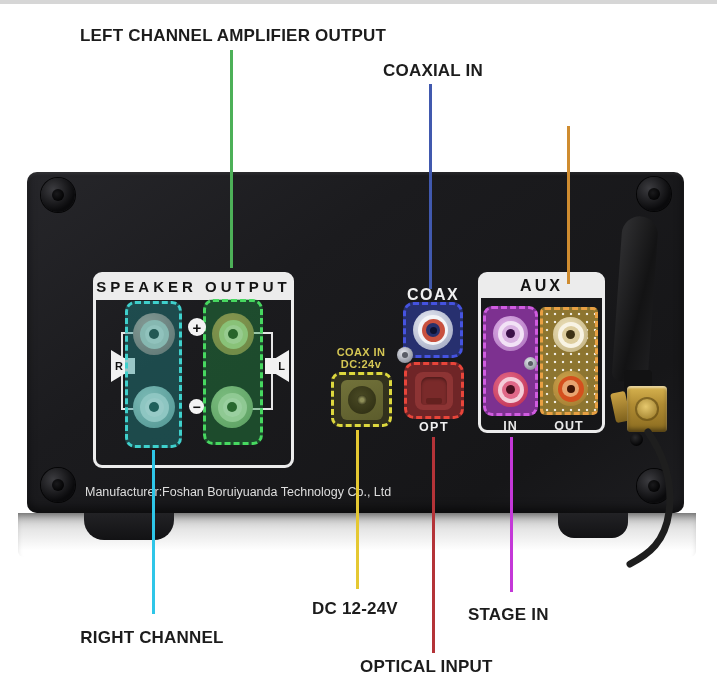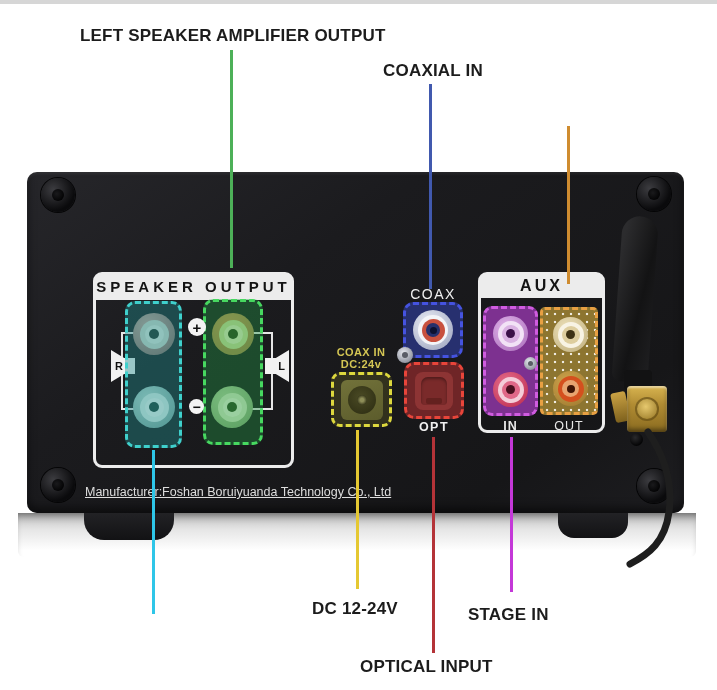--- a/index.html
+++ b/index.html
@@ -84,21 +84,21 @@
   .power-text{left:300px;top:174px;width:68px;color:#d4c654;font-size:11px;font-weight:700;line-height:12px;text-align:center;letter-spacing:.4px;}
   .power-box{left:304px;top:200px;width:61px;height:55px;border:3px dashed #ddd83e;border-radius:9px;box-sizing:border-box;
              background:rgba(120,115,35,.28);display:flex;align-items:center;justify-content:center;}
   .dc-jack{width:42px;height:40px;background:linear-gradient(160deg,#72723a,#5c5c2c);border-radius:6px;
            display:flex;align-items:center;justify-content:center;}
   .dc-ring{width:28px;height:28px;border-radius:50%;background:radial-gradient(circle at 45% 40%,#4a4a24,#333316 75%);
            display:flex;align-items:center;justify-content:center;}
   .dc-pin{width:10px;height:10px;border-radius:50%;background:radial-gradient(circle,#8e8e58 25%,#3a3a1c 70%);}
 
   
-  .coax-label{left:376px;top:114px;width:60px;text-align:center;color:#f0f0f0;font-size:14px;font-weight:400;letter-spacing:1.5px;}
+  .coax-label{left:376px;top:114px;width:60px;text-align:center;color:#f0f0f0;font-size:16px;font-weight:700;letter-spacing:1.5px;}
   .coax-box{left:376px;top:130px;width:60px;height:56px;border:3px dashed #4553e0;border-radius:10px;box-sizing:border-box;
             background:#27306f;display:flex;align-items:center;justify-content:center;}
   .jack{border-radius:50%;display:flex;align-items:center;justify-content:center;}
   .coax-rca{width:40px;height:40px;background:radial-gradient(circle at 40% 35%,#eef0f8,#a7aec6 80%);}
   .coax-rca .j2{width:30px;height:30px;background:#f3f4f8;}
   .coax-rca .j3{width:23px;height:23px;background:#c8503e;}
   .coax-rca .j4{width:14px;height:14px;background:#25306b;}
   .coax-rca .jh{width:7px;height:7px;background:#0c1130;}
   .screw-sm{border-radius:50%;background:radial-gradient(circle at 40% 35%,#e6e8ee,#8f939e 75%);}
   .screw-sm::after{content:"";position:absolute;border-radius:50%;background:#5a5d66;}
@@ -133,25 +133,25 @@
   .aux-out .rca-top .j2{width:26px;height:26px;background:#f8f3e4;}
   .aux-out .rca-top .j3{width:18px;height:18px;background:#ddcd9e;}
   .aux-out .rca-top .jh{width:9px;height:9px;background:#3e3214;}
   .aux-out .rca-bot{left:10px;top:61px;background:radial-gradient(circle at 40% 35%,#d0a64e,#a57f33 80%);}
   .aux-out .rca-bot .j2{width:26px;height:26px;background:#d4501e;}
   .aux-out .rca-bot .j3{width:17px;height:17px;background:#e8a470;}
   .aux-out .rca-bot .jh{width:8px;height:8px;background:#401505;}
   .screw-aux{left:497px;top:185px;width:13px;height:13px;}
   .screw-aux::after{left:4px;top:4px;width:5px;height:5px;}
   .aux-in-label{left:456px;top:247px;width:55px;text-align:center;color:#e8e8e8;font-size:12.5px;font-weight:700;letter-spacing:1px;}
-  .aux-out-label{left:513px;top:247px;width:58px;text-align:center;color:#e8e8e8;font-size:12.5px;font-weight:400;letter-spacing:1px;}
+  .aux-out-label{left:513px;top:247px;width:58px;text-align:center;color:#e8e8e8;font-size:12.5px;font-weight:700;letter-spacing:1px;}
 
   
   .mfr-zh{left:58px;top:290px;color:#ebebeb;font-size:17px;font-weight:700;letter-spacing:1.5px;white-space:nowrap;}
-  .mfr-en{left:58px;top:313px;color:#dedede;font-size:12.5px;white-space:nowrap;text-decoration:underline;}
+  .mfr-en{left:58px;top:313px;color:#dedede;font-size:12.5px;white-space:nowrap;}
 
   
   .ant-body{left:585px;top:44px;width:36px;height:166px;background:linear-gradient(100deg,#2c2c2e 10%,#131314 60%,#1f1f21);
             border-radius:18px 18px 9px 9px;transform:rotate(4deg);transform-origin:50% 95%;}
   .ant-joint{left:597px;top:198px;width:28px;height:20px;background:#121213;border-radius:4px;}
   .sma{left:600px;top:214px;width:40px;height:46px;border-radius:4px;
        background:linear-gradient(180deg,#d8b450 0%,#b18c33 40%,#8a6b20 100%);
        box-shadow:inset 0 2px 2px rgba(255,255,255,.45), inset 0 -3px 4px rgba(0,0,0,.4);}
   .sma::after{content:"";position:absolute;left:8px;top:11px;width:24px;height:24px;border-radius:50%;
        background:radial-gradient(circle at 45% 40%,#e6c86e,#9a7a28 80%);box-shadow:inset 0 0 0 2px rgba(90,65,10,.6);}
@@ -169,21 +169,21 @@
   .foot-right{left:558px;top:513px;width:70px;height:25px;border-radius:0 0 16px 16px;}
   .wire{left:605px;top:424px;z-index:6;}
 </style>
 </head>
 <body>
 
 <div class="canvas">
 
   <div class="abs top-edge"></div>
 
-  <div class="abs callout-label lbl-left-channel">LEFT SPEAKER AMPLIFIER OUTPUT</div>
+  <div class="abs callout-label lbl-left-channel">LEFT CHANNEL AMPLIFIER OUTPUT</div>
   <div class="abs callout-label lbl-coaxial">COAXIAL IN</div>
 
   <div class="abs panel">
 
     <div class="screw screw-tl"></div>
     <div class="screw screw-tr"></div>
     <div class="screw screw-bl"></div>
     <div class="screw screw-br"></div>
 
     <div class="abs speaker-box">
@@ -322,18 +322,19 @@
 
   <div class="abs cline cl-green"></div>
   <div class="abs cline cl-blue"></div>
   <div class="abs cline cl-orange"></div>
   <div class="abs cline cl-cyan"></div>
   <div class="abs cline cl-yellow"></div>
   <div class="abs cline cl-red"></div>
   <div class="abs cline cl-magenta"></div>
 
   <div class="abs callout-label lbl-right-channel">
+    <div>RIGHT CHANNEL</div>
   </div>
   <div class="abs callout-label lbl-dc">DC 12-24V</div>
   <div class="abs callout-label lbl-optical">OPTICAL INPUT</div>
   <div class="abs callout-label lbl-audio-in">STAGE IN</div>
 
 </div>
 
 </body></html>

